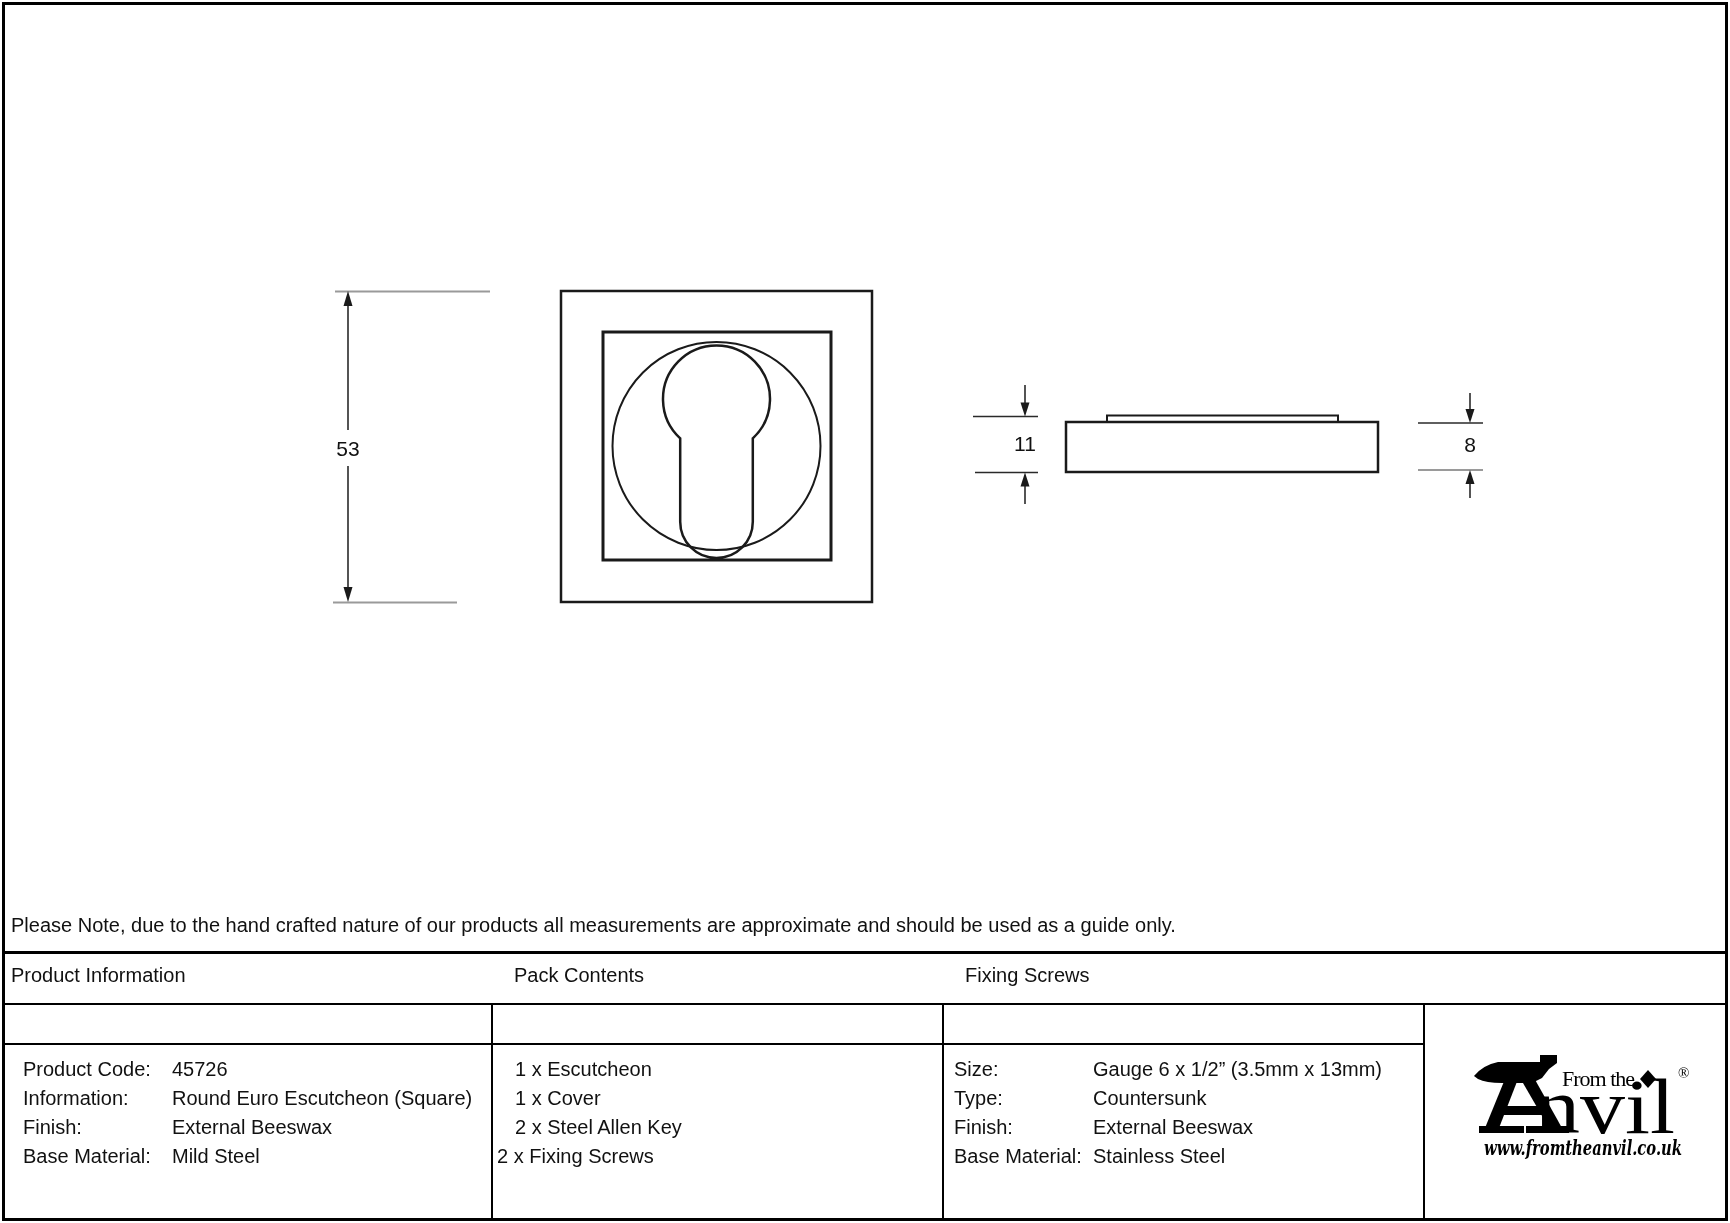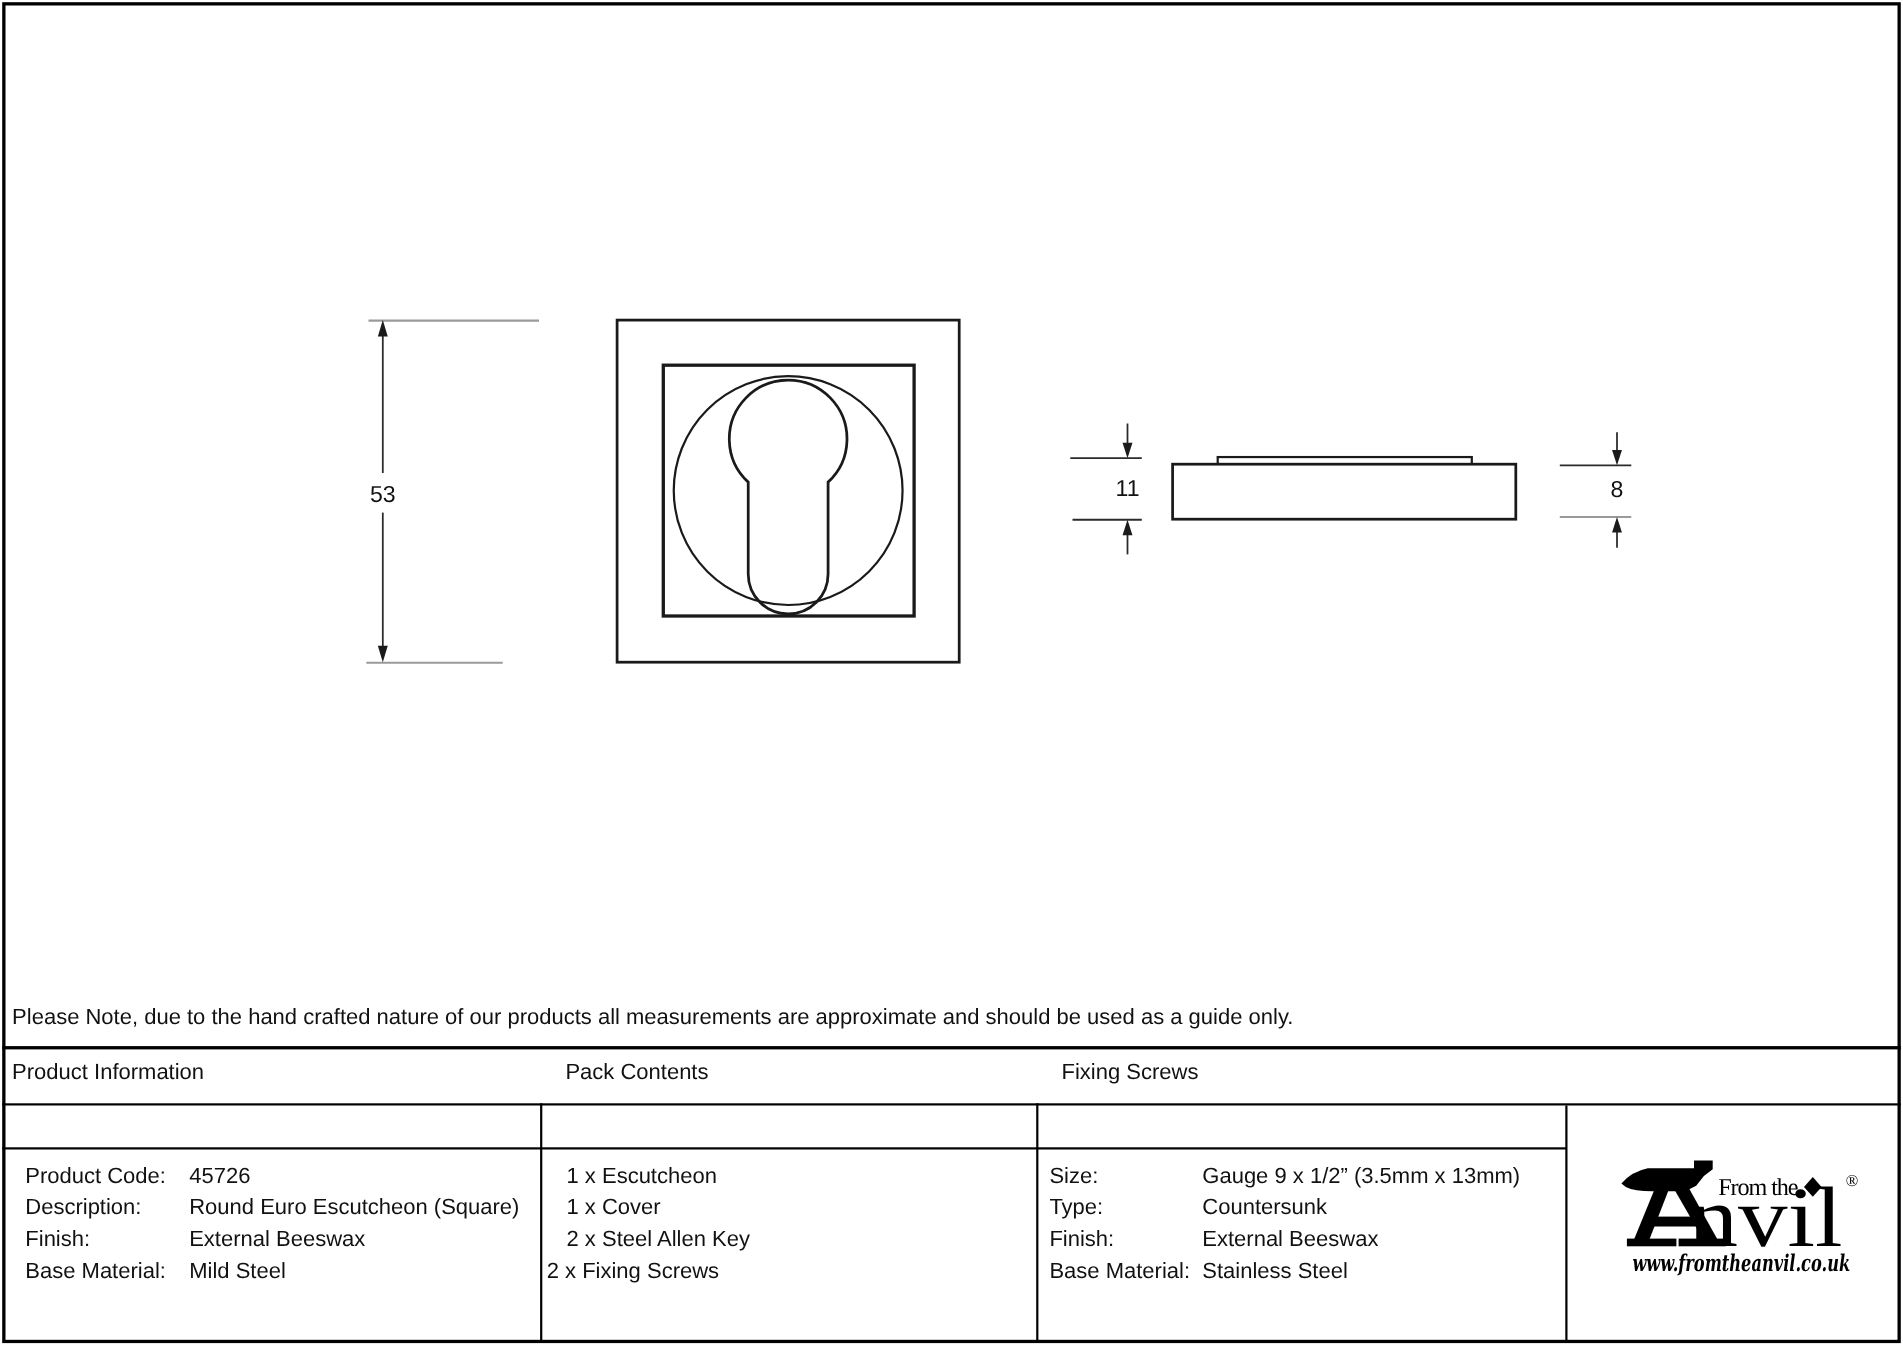--- a/index.html
+++ b/index.html
@@ -93,40 +93,40 @@
 
 <div class="col-header" style="left:11px;">Product Information</div>
 <div class="col-header" style="left:514px;">Pack Contents</div>
 <div class="col-header" style="left:965px;text-align:center;">Fixing Screws</div>
 
 <div class="cell-line" style="top:1055px;">
   <span class="lbl" style="left:23px;">Product Code:</span>
   <span class="val" style="left:172px;">45726</span>
 </div>
 <div class="cell-line" style="top:1084px;">
-  <span class="lbl" style="left:23px;">Description:</span>
+  <span class="lbl" style="left:23px;">Information:</span>
   <span class="val" style="left:172px;">Round Euro Escutcheon (Square)</span>
 </div>
 <div class="cell-line" style="top:1113px;">
   <span class="lbl" style="left:23px;">Finish:</span>
   <span class="val" style="left:172px;">External Beeswax</span>
 </div>
 <div class="cell-line" style="top:1142px;">
   <span class="lbl" style="left:23px;">Base Material:</span>
   <span class="val" style="left:172px;">Mild Steel</span>
 </div>
 
 <div class="cell-line" style="top:1055px;left:515px;">1 x Escutcheon</div>
 <div class="cell-line" style="top:1084px;left:515px;">1 x Cover</div>
 <div class="cell-line" style="top:1113px;left:515px;">2 x Steel Allen Key</div>
 <div class="cell-line" style="top:1142px;left:497px;">2 x Fixing Screws</div>
 
 <div class="cell-line" style="top:1055px;">
   <span class="lbl" style="left:954px;">Size:</span>
-  <span class="val" style="left:1093px;">Gauge 9 x 1/2” (3.5mm x 13mm)</span>
+  <span class="val" style="left:1093px;">Gauge 6 x 1/2” (3.5mm x 13mm)</span>
 </div>
 <div class="cell-line" style="top:1084px;">
   <span class="lbl" style="left:954px;">Type:</span>
   <span class="val" style="left:1093px;">Countersunk</span>
 </div>
 <div class="cell-line" style="top:1113px;">
   <span class="lbl" style="left:954px;">Finish:</span>
   <span class="val" style="left:1093px;">External Beeswax</span>
 </div>
 <div class="cell-line" style="top:1142px;">

